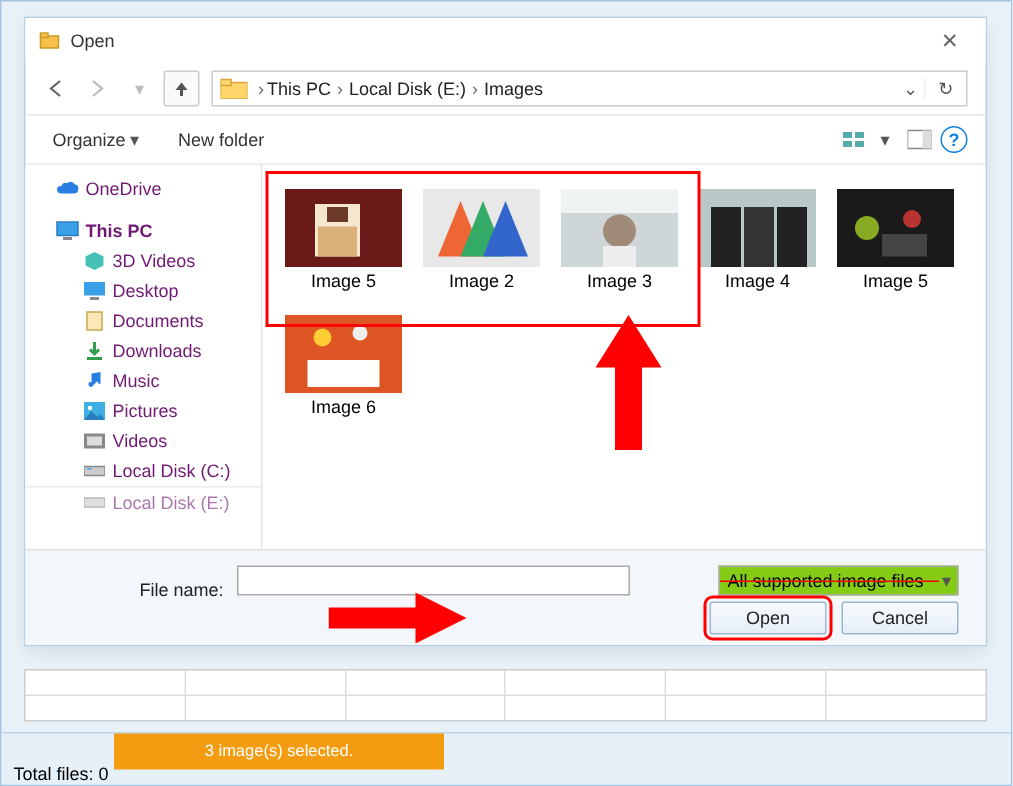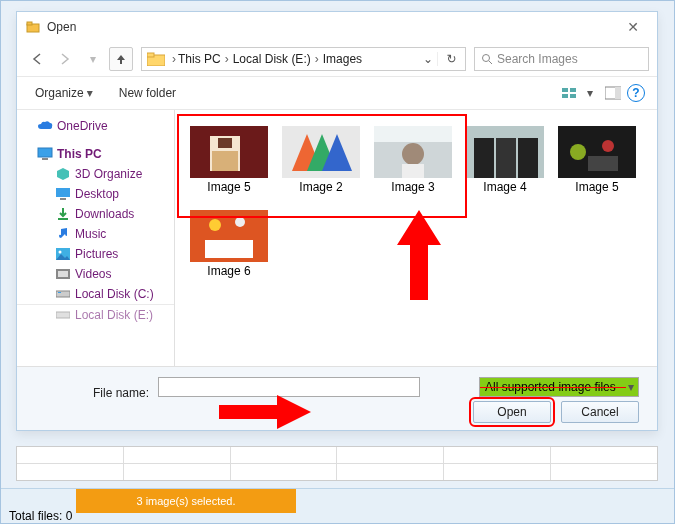--- a/index.html
+++ b/index.html
@@ -111,27 +111,20 @@
           <span class="crumb-sep" data-interactable="false">›</span>
           <span data-interactable="true">Local Disk (E:)</span>
           <span class="crumb-sep" data-interactable="false">›</span>
           <span data-interactable="true">Images</span>
         </span>
         <span style="flex:1"></span>
         <span class="addr-drop" data-interactable="true">⌄</span>
         <span class="addr-refresh" data-interactable="true">↻</span>
       </div>
 
-      <div class="searchbox" data-interactable="true">
-        <svg width="12" height="12" data-interactable="false">
-            <circle cx="5" cy="5" r="3.5" fill="none" stroke="#888"></circle>
-            <line x1="8" y1="8" x2="11" y2="11" stroke="#888"></line>
-          </svg>
-        <span data-interactable="false">Search Images</span>
-      </div>
     </div>
 
     <div class="toolbar" data-interactable="false">
       <span class="tbtn" data-interactable="true">
           <span data-interactable="false">Organize</span>
           <span class="dd" data-interactable="false">▾</span>
         </span>
       <span style="width:14px"></span>
       <span class="tbtn" data-interactable="true">
           <span data-interactable="false">New folder</span>
@@ -174,30 +167,38 @@
               </svg>
             </span>
             <span data-interactable="false">This PC</span>
           </div>
         <div class="tree-item sub" data-interactable="true">
             <span class="ico" data-interactable="false">
               <svg width="14" height="14">
                 <path d="M7 1 L13 4 L13 10 L7 13 L1 10 L1 4 Z" fill="#46c1b7"></path>
               </svg>
             </span>
-            <span data-interactable="false">3D Organize</span>
+            <span data-interactable="false">3D Videos</span>
           </div>
         <div class="tree-item sub" data-interactable="true">
             <span class="ico" data-interactable="false">
               <svg width="14" height="12">
                 <rect x="0" y="0" width="14" height="9" fill="#3aa0e8"></rect>
                 <rect x="4" y="10" width="6" height="2" fill="#888"></rect>
               </svg>
             </span>
             <span data-interactable="false">Desktop</span>
+          </div>
+        <div class="tree-item sub" data-interactable="true">
+            <span class="ico" data-interactable="false">
+              <svg width="12" height="14">
+                <rect x="1" y="1" width="10" height="12" fill="#fce8b6" stroke="#c8a650"></rect>
+              </svg>
+            </span>
+            <span data-interactable="false">Documents</span>
           </div>
         <div class="tree-item sub" data-interactable="true">
             <span class="ico" data-interactable="false">
               <svg width="12" height="14">
                 <path d="M6 1 L6 8 M3 6 L6 9 L9 6" stroke="#2e9e4c" fill="none" stroke-width="2"></path>
                 <rect x="1" y="11" width="10" height="2" fill="#2e9e4c"></rect>
               </svg>
             </span>
             <span data-interactable="false">Downloads</span>
           </div>

